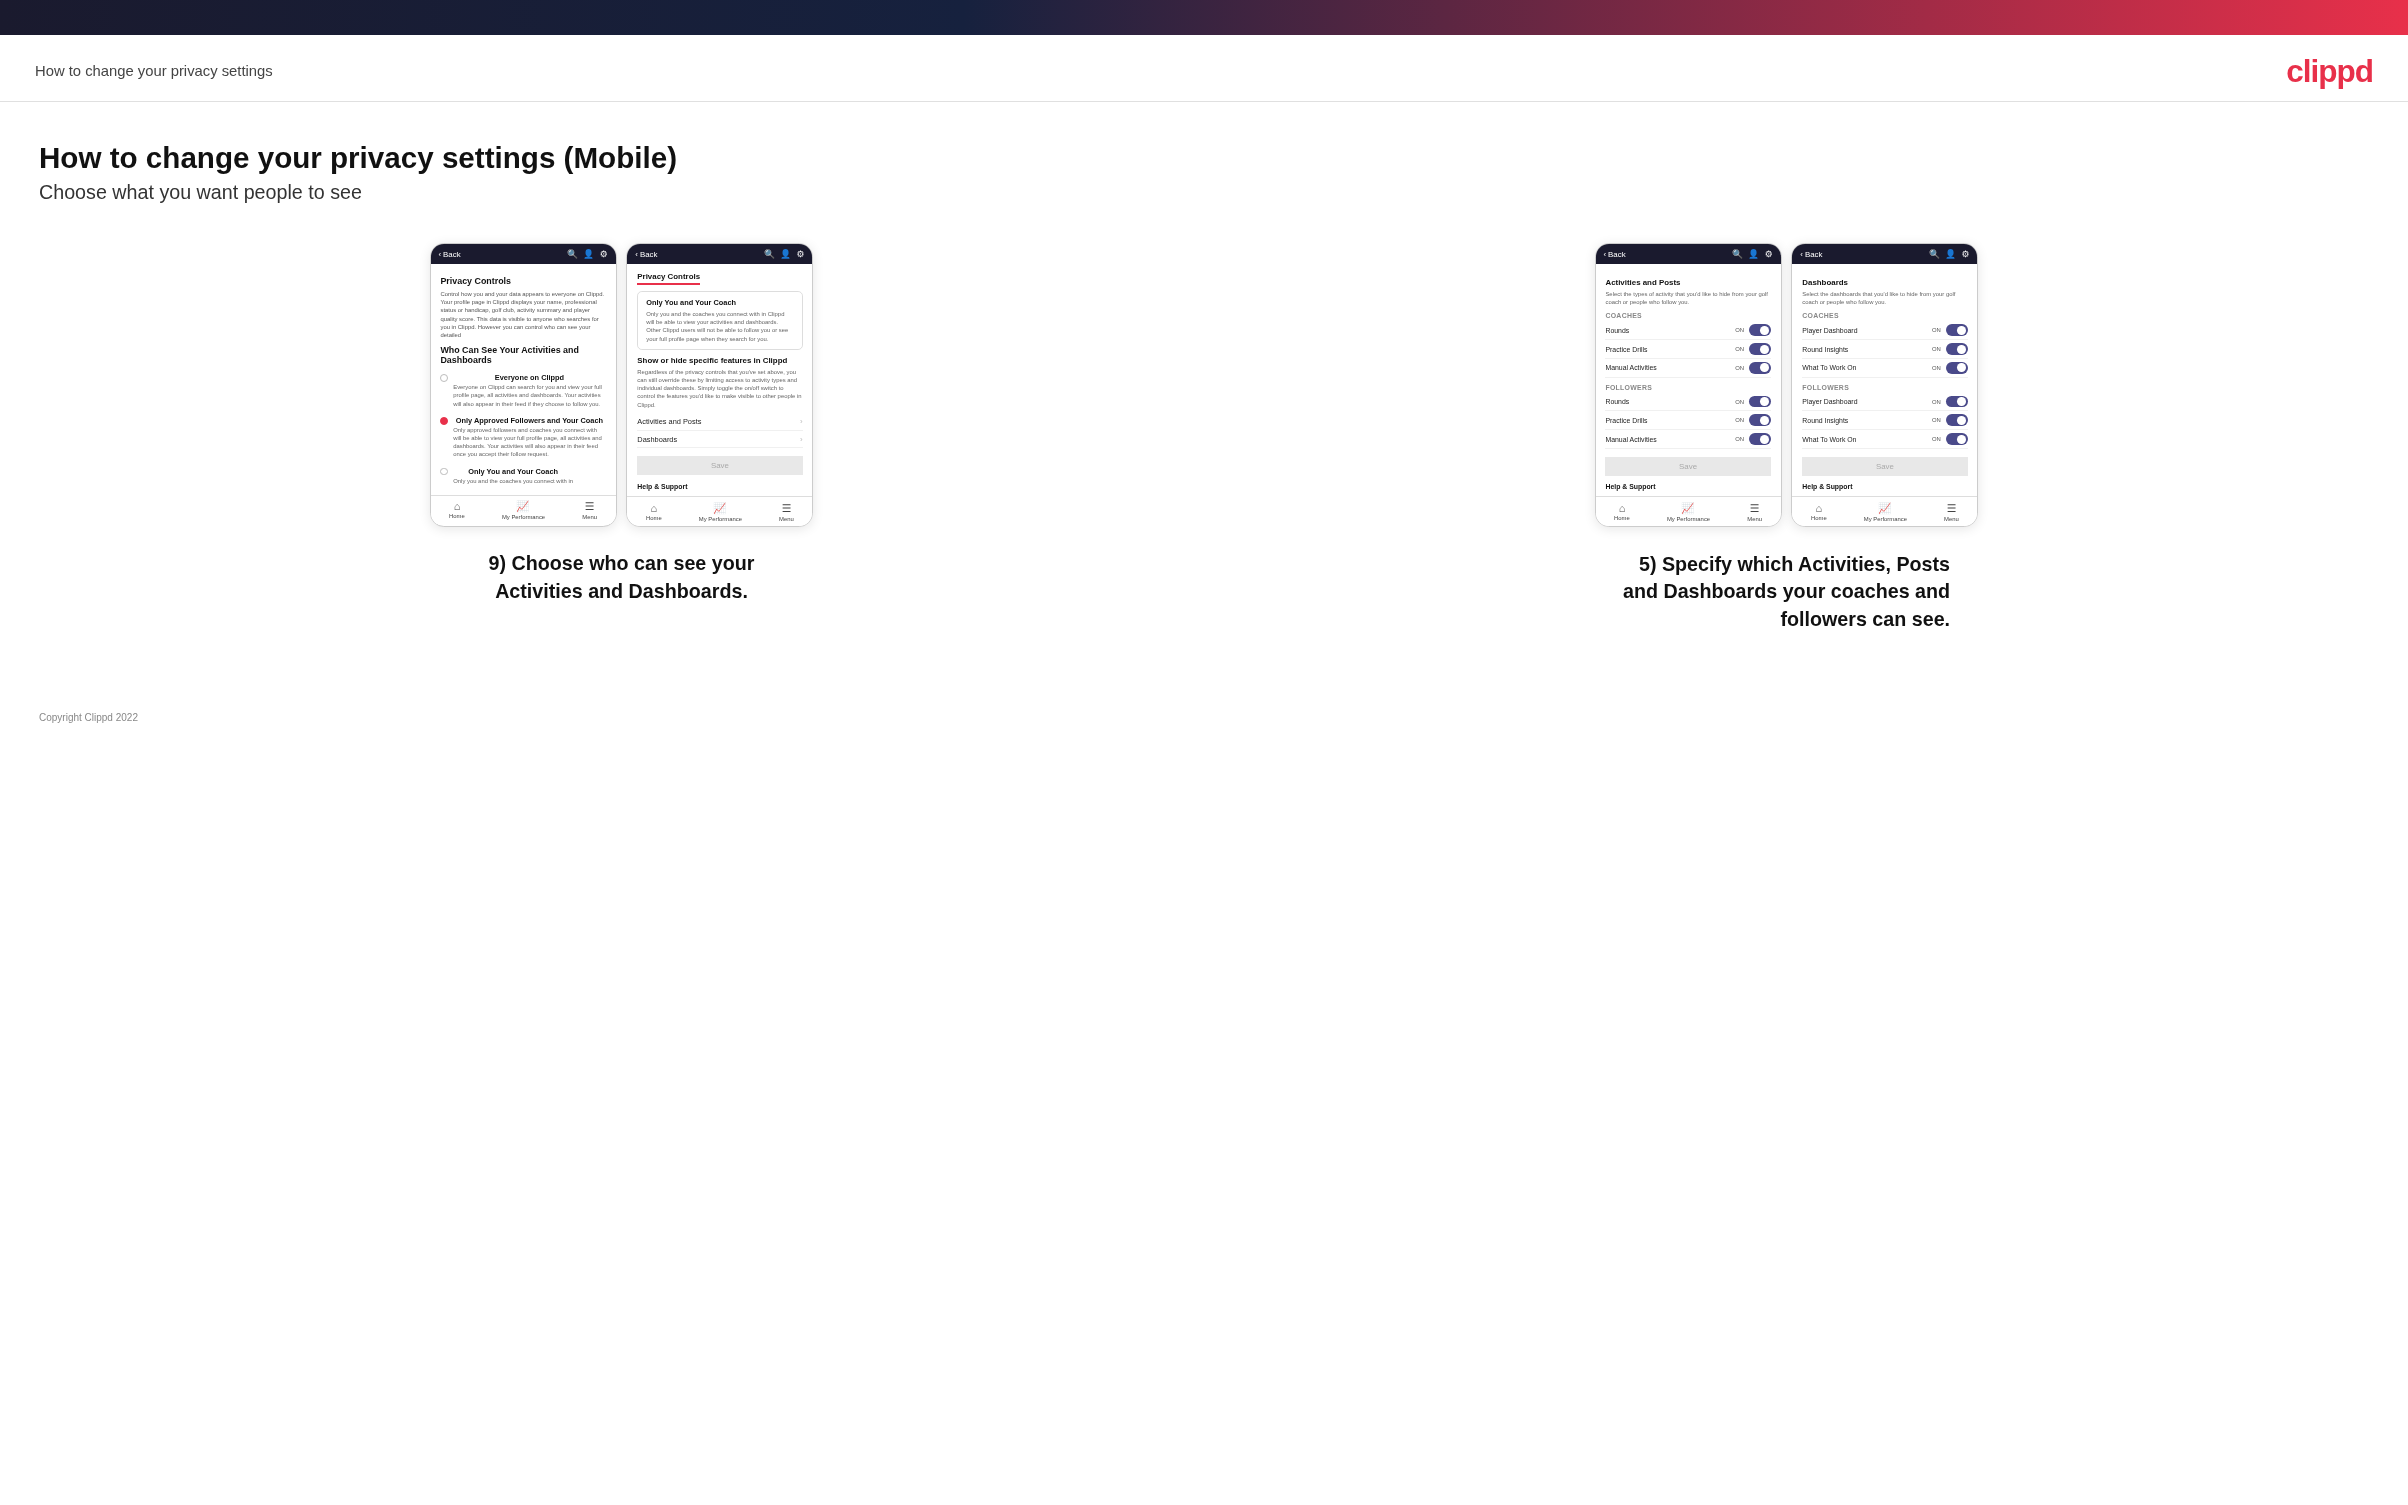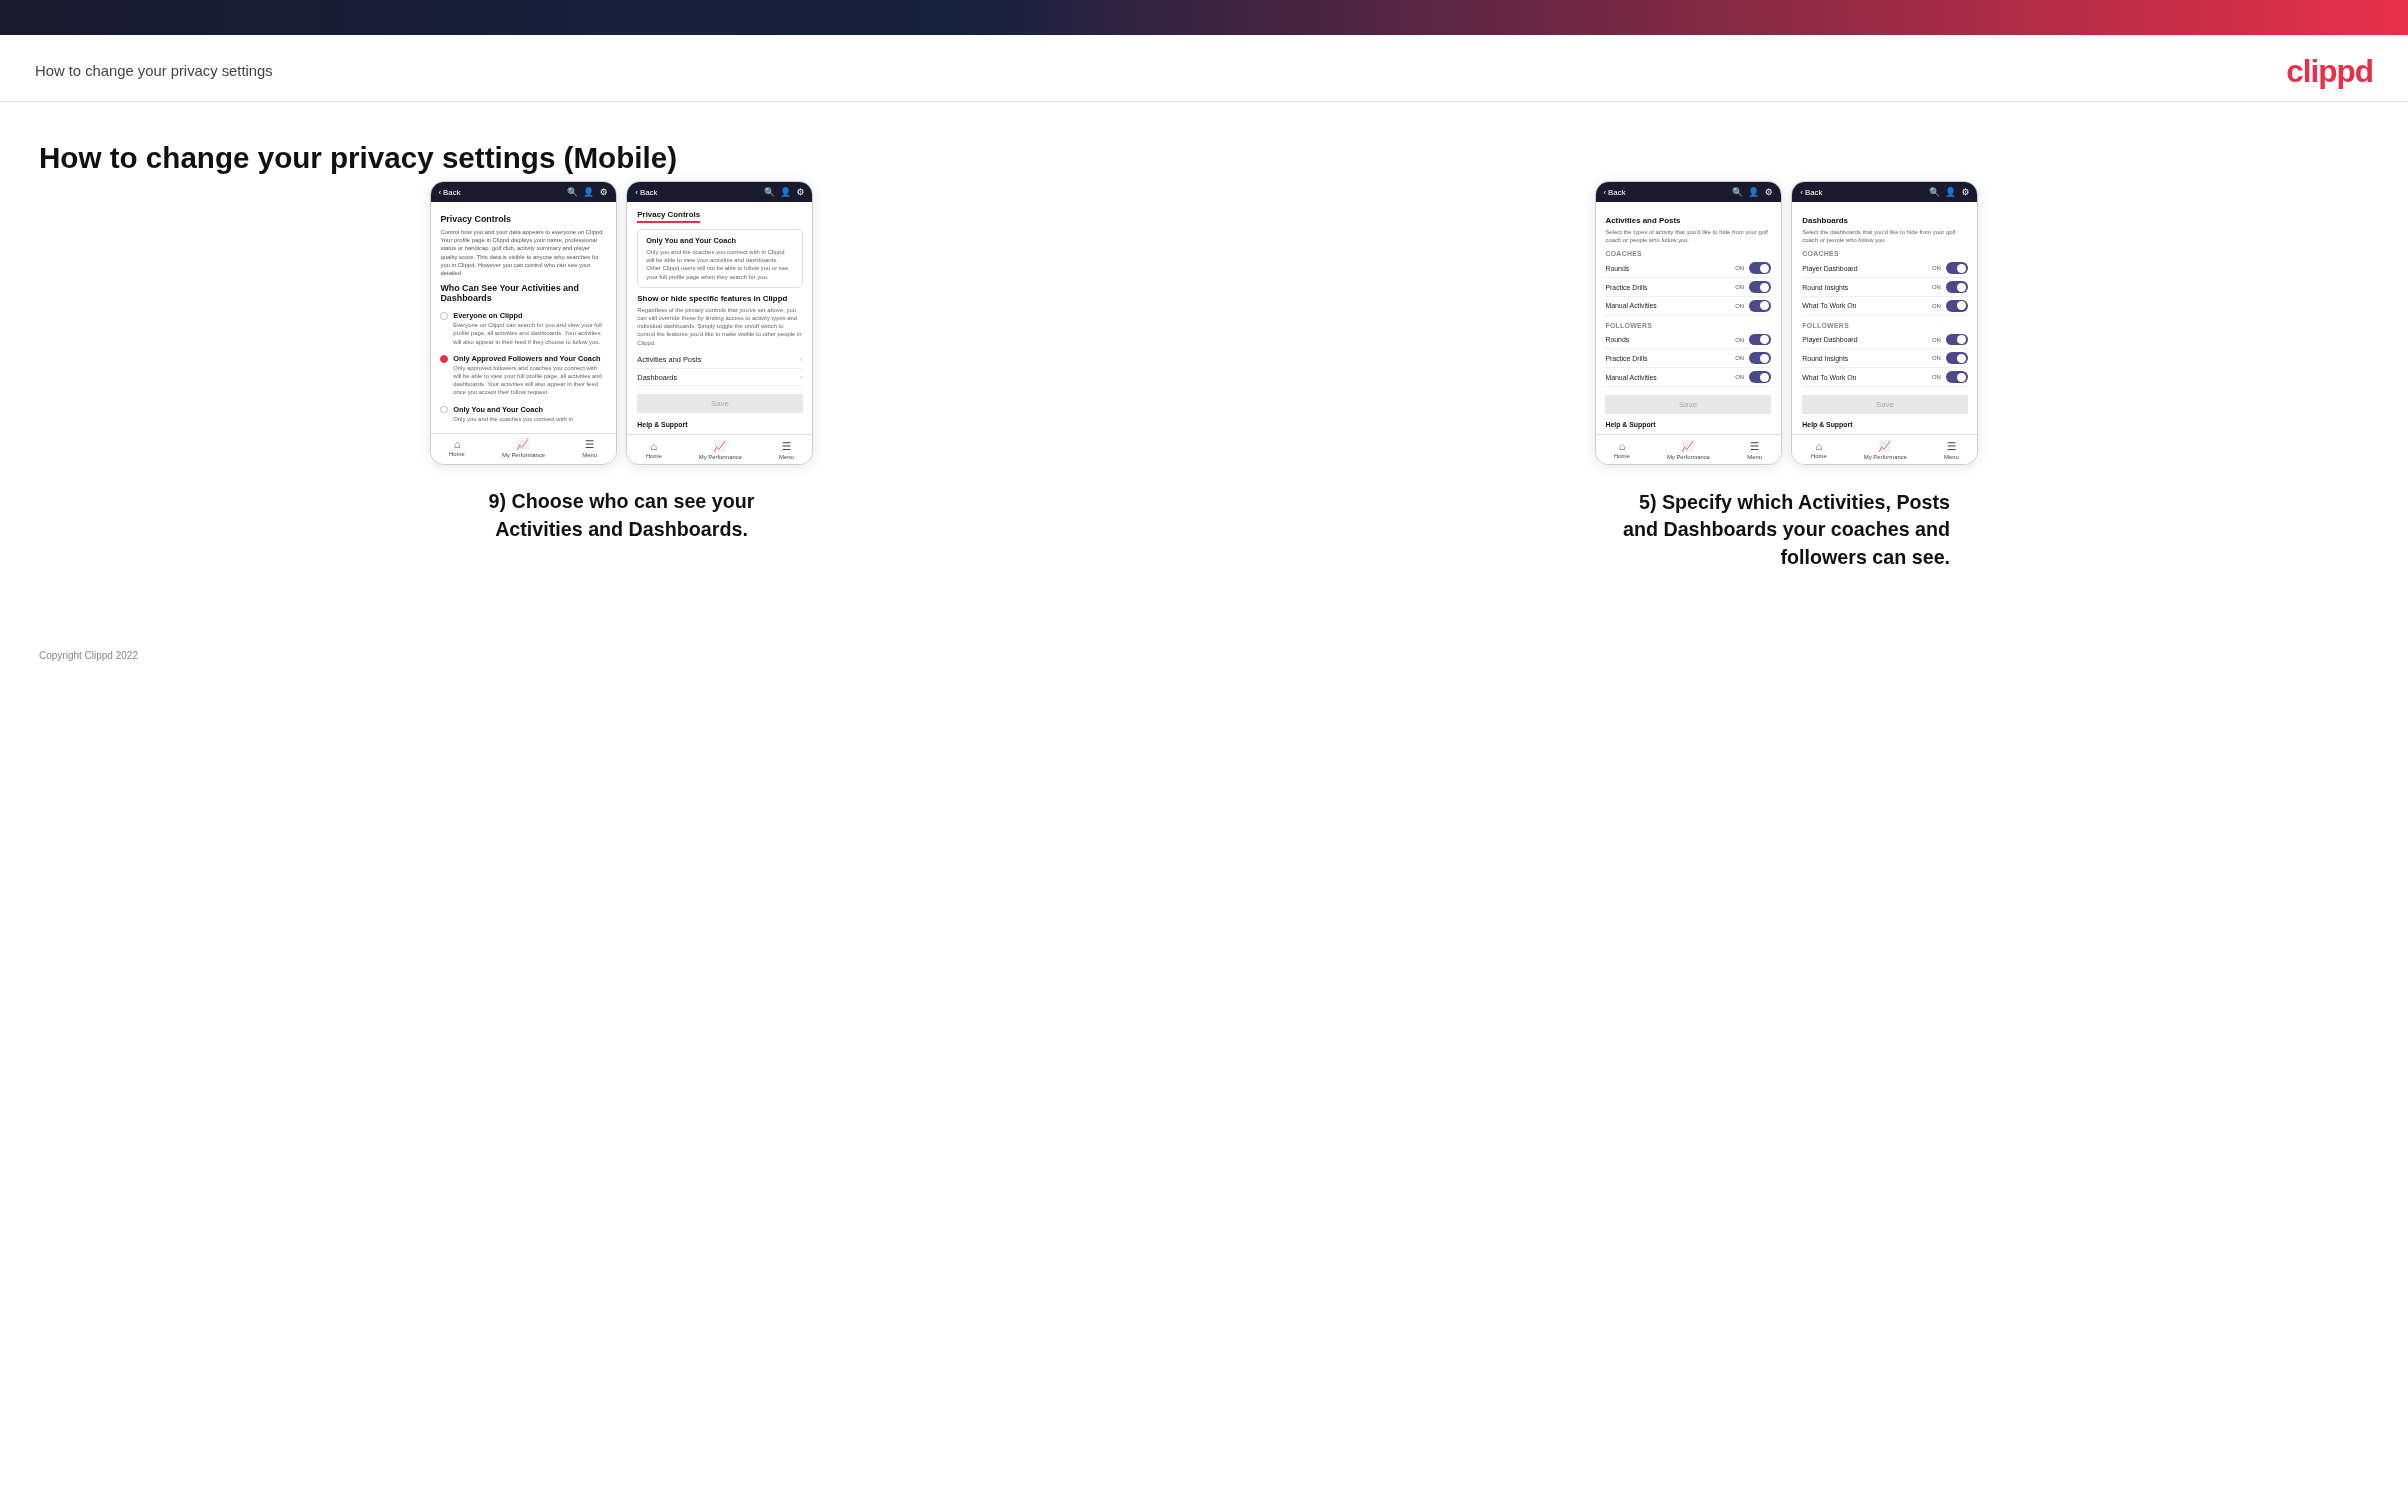--- a/index.html
+++ b/index.html
@@ -251,20 +251,21 @@
     }
     .radio-circle.selected {
       border-color: #e8304a;
       background: #e8304a;
     }
     .radio-text-title {
       font-size: 7.4px;
       font-weight: 700;
       color: #111;
       margin-bottom: 1px;
+      text-align: center;
     }
     .radio-text-desc {
       font-size: 5.9px;
       color: #666;
       line-height: 1.4;
     }
 
     
     .privacy-tab {
       border-bottom: 2px solid #e8304a;
@@ -352,20 +353,21 @@
 
 <div class="top-bar"></div>
 
 <div class="header">
   <span class="header-title">How to change your privacy settings</span>
   <span class="logo">clippd</span>
 </div>
 
 <div class="main">
   <div class="page-heading">How to change your privacy settings (Mobile)</div>
+  <div class="page-subheading">Choose what you want people to see</div>
 
   <div class="screenshots-row">
 
     <div class="screenshot-group">
       <div class="phones-double">
 
         <div class="phone-mockup">
 
           <div class="phone-topbar">
             <div class="phone-topbar-back">

